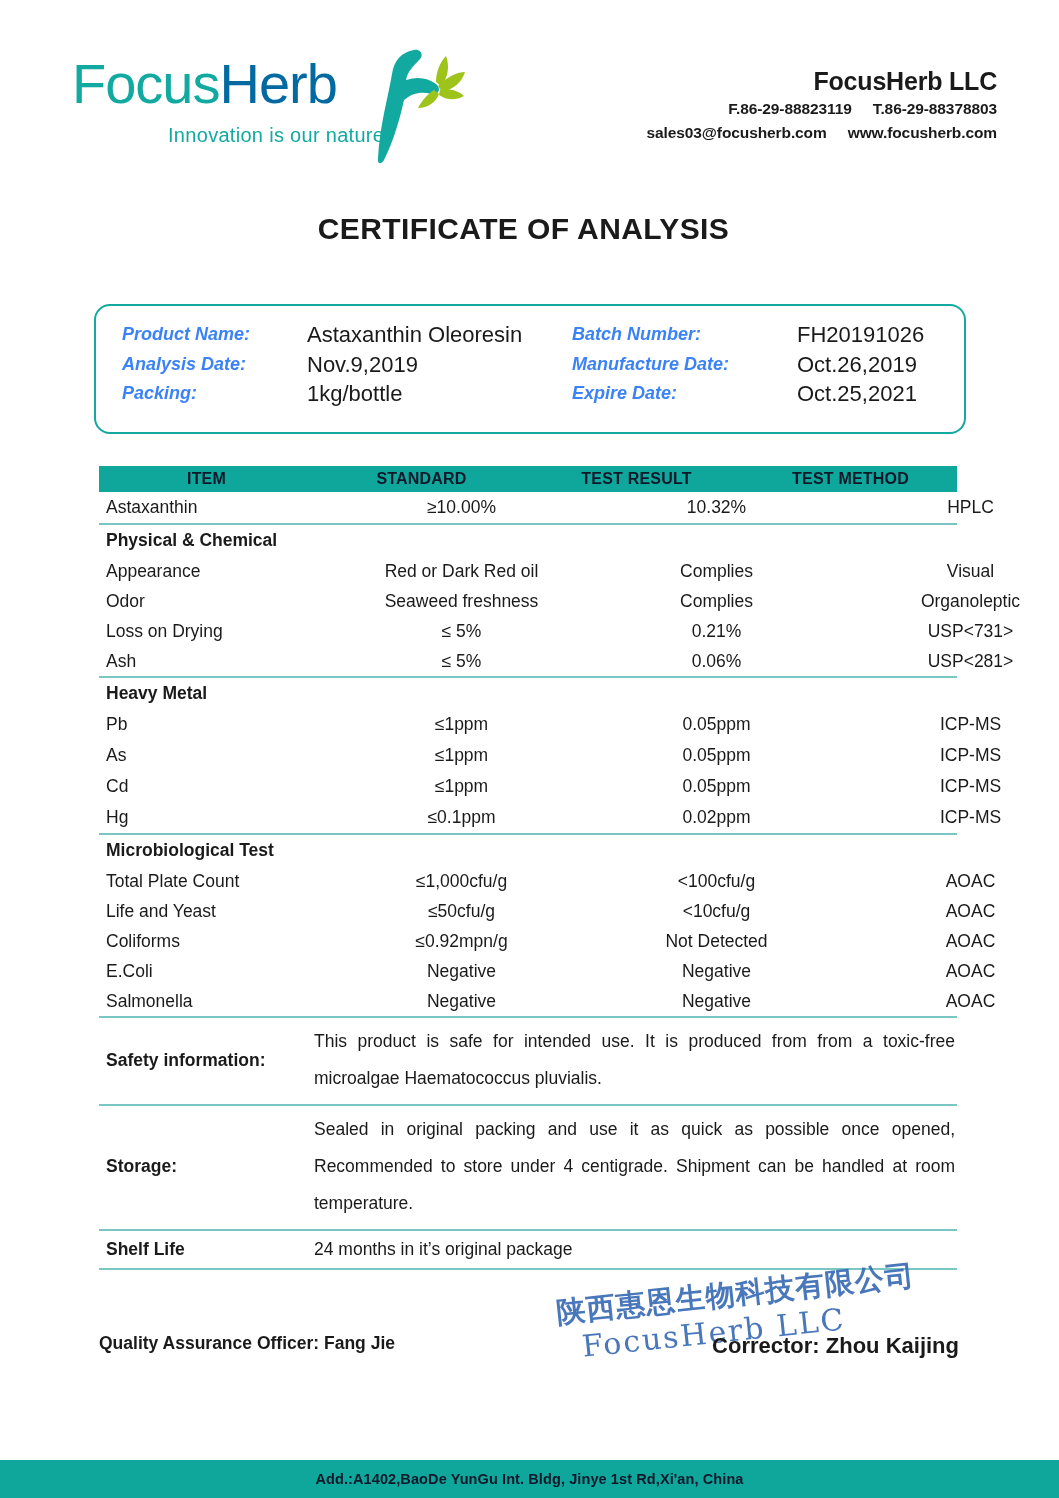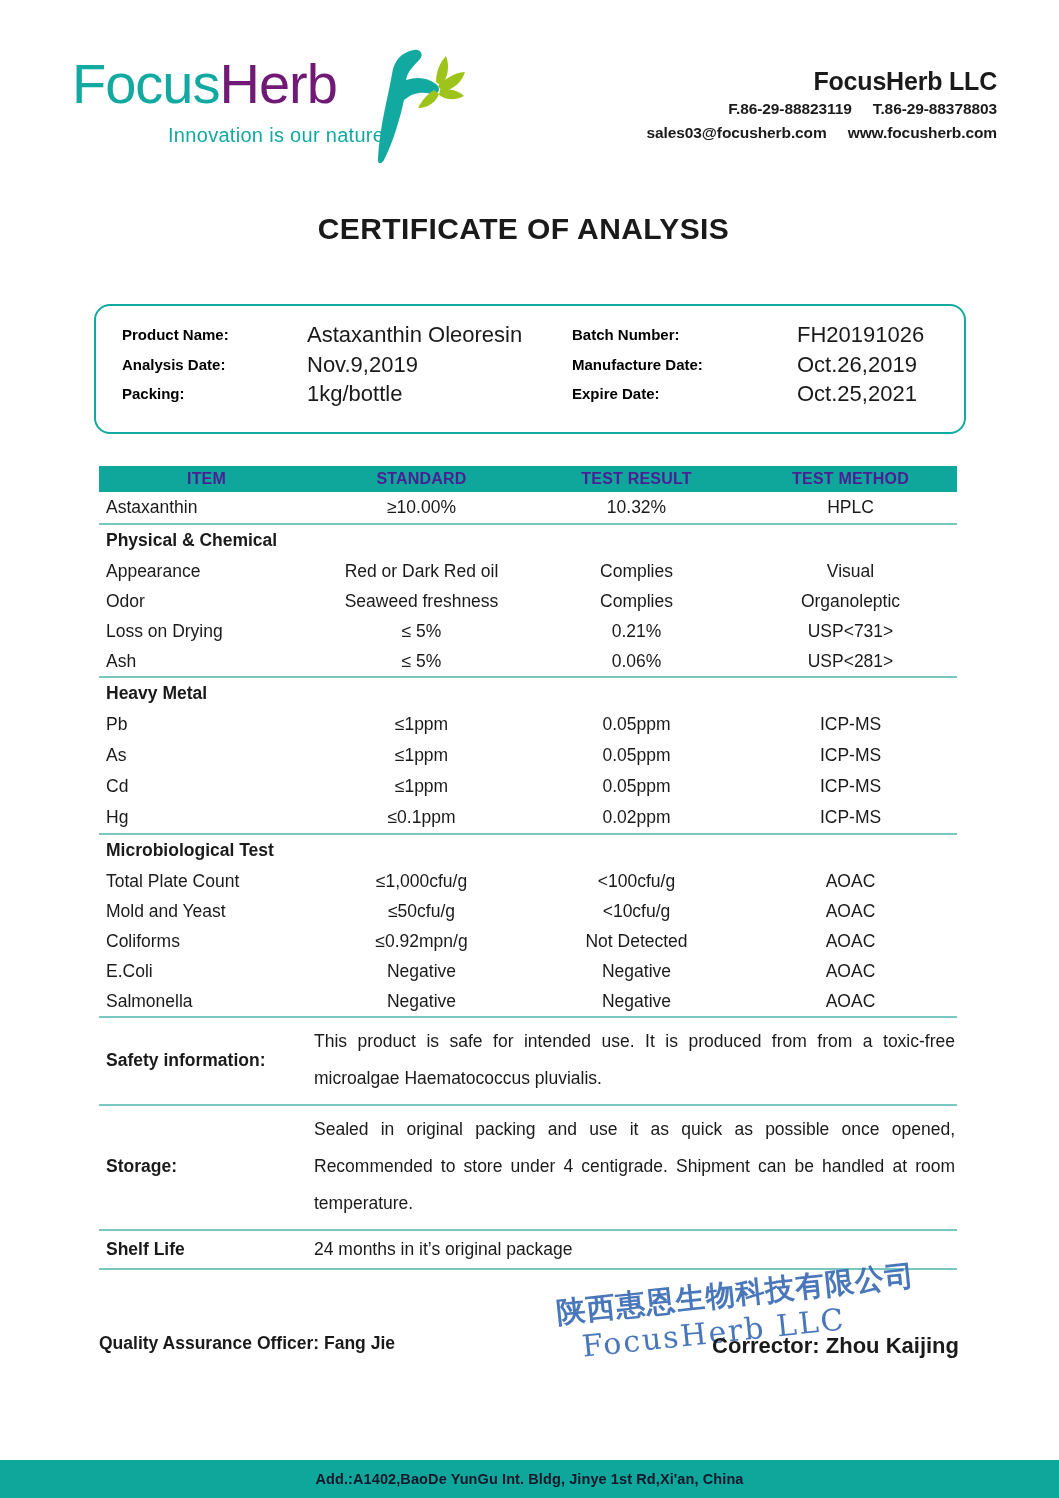--- a/index.html
+++ b/index.html
@@ -34,21 +34,21 @@
   .logo-wordmark {
     position: absolute;
     left: 0; top: 8px;
     font-size: 56px;
     font-weight: 400;
     letter-spacing: -1px;
     line-height: 1;
     white-space: nowrap;
   }
   .logo-focus { color: #12a9a0; }
-  .logo-herb  { color: #701a75; margin-top: 36px; }
+  .logo-herb  { color: #0369a1; margin-top: 36px; }
   .logo-tag {
     position: absolute;
     left: 96px;
     top: 76px;
     font-size: 20px;
     color: #12a9a0;
     letter-spacing: 0.3px;
     white-space: nowrap;
   }
   .logo-mark {
@@ -102,25 +102,26 @@
   .info-grid {
     position: absolute;
     left: 26px;
     top: 14px;
     width: 830px;
     display: grid;
     grid-template-columns: 185px 265px 225px 155px;
     row-gap: 0px;
   }
   .info-label {
-    color: #000000;
-    font-weight: bold;
-    font-size: 15px;
+    color: #3b82f6;
+    font-weight: bold;
+    font-size: 18px;
     line-height: 29.5px;
     white-space: nowrap;
+    font-style: italic;
   }
   .info-value {
     color: #1a1a1a;
     font-size: 22px;
     line-height: 29.5px;
     white-space: nowrap;
   }
 
   
   .table {
@@ -130,30 +131,31 @@
     width: 858px;
   }
   .thead {
     display: grid;
     grid-template-columns: 215px 215px 215px 213px;
     background: #0fa79b;
     height: 26px;
     align-items: center;
   }
   .th {
-    color: #4c1d95;
+    color: #0f172a;
     font-weight: bold;
     font-size: 16px;
     text-align: center;
     letter-spacing: 0.2px;
   }
   .row {
     display: grid;
     grid-template-columns: 215px 215px 215px 213px;
     align-items: center;
+    gap: 40px;
   }
   .cell {
     font-size: 17.5px;
     text-align: center;
     line-height: 30px;
     white-space: nowrap;
   }
   .cell.item {
     text-align: left;
     padding-left: 7px;
@@ -393,21 +395,21 @@
     <div class="section-row">
       <span class="section-title">Microbiological Test</span>
     </div>
     <div class="row">
       <div class="cell item">Total Plate Count</div>
       <div class="cell">≤1,000cfu/g</div>
       <div class="cell">&lt;100cfu/g</div>
       <div class="cell">AOAC</div>
     </div>
     <div class="row">
-      <div class="cell item">Mold and Yeast</div>
+      <div class="cell item">Life and Yeast</div>
       <div class="cell">≤50cfu/g</div>
       <div class="cell">&lt;10cfu/g</div>
       <div class="cell">AOAC</div>
     </div>
     <div class="row">
       <div class="cell item">Coliforms</div>
       <div class="cell">≤0.92mpn/g</div>
       <div class="cell">Not Detected</div>
       <div class="cell">AOAC</div>
     </div>

